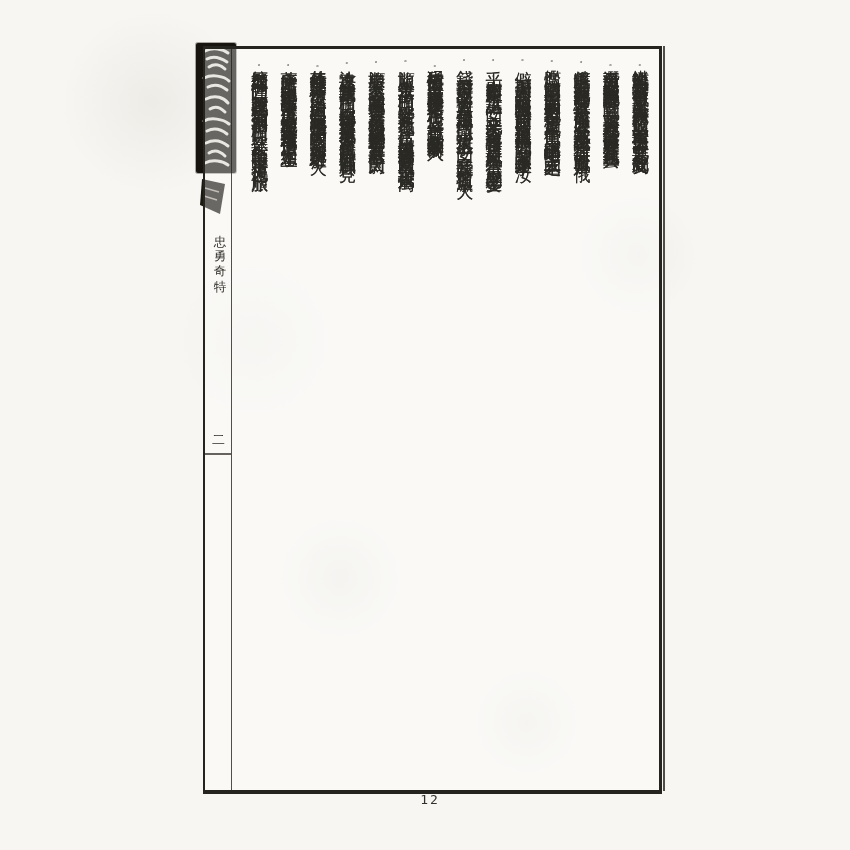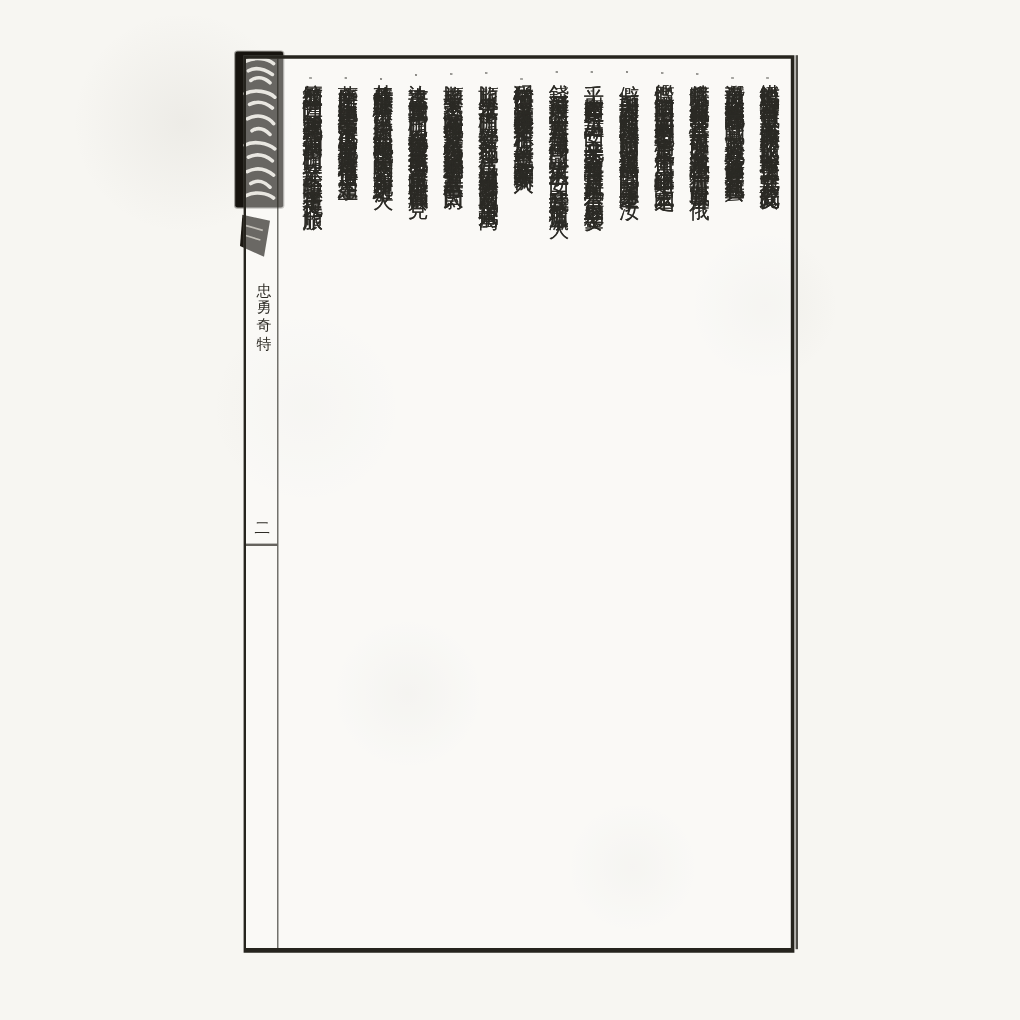--- a/index.html
+++ b/index.html
@@ -114,14 +114,15 @@
         <div class="col">旅順者<span class="punct">。</span>悉下逐客令<span class="punct">。</span>間有留此作探偵者<span class="punct">。</span>悉爲俄人槍斃<span class="punct">。</span>妾以秘密得漏網<span class="punct">。</span>言次若甚惡者<span class="punct">。</span>大尉曰<span class="punct">。</span></div>
         <div class="col">汝盍速去<span class="punct">。</span>報我攻圍軍<span class="punct">。</span>梶川曰<span class="punct">。</span>妾自探得秘密後<span class="punct">。</span>屢欲越危城而去<span class="punct">。</span>奈爲俄兵所阻<span class="punct">。</span>偶囘顧俄兵<span class="punct">。</span>見</div>
         <div class="col">其倚壁作睡態<span class="punct">。</span>乃探懷出一筴<span class="punct">。</span>遞給大尉曰<span class="punct">。</span>此敵軍秘密圖也<span class="punct">。</span>大尉映雪閱之<span class="punct">。</span>如斯帶克之所駐<span class="punct">。</span>火</div>
         <div class="col">藥庫之所貯<span class="punct">。</span>山上砲臺建築處<span class="punct">。</span>港中水雷沈沒所<span class="punct">。</span>旅順地雷埋伏所<span class="punct">。</span>及俄軍種種通信法<span class="punct">。</span>悉如掌上</div>
         <div class="col">紋歷歷如繪<span class="punct">。</span>乃嘆曰<span class="punct">。</span>我攻圍軍得此<span class="punct">。</span>當如何便利乎<span class="punct">。</span>梶川曰<span class="punct">。</span>妾休矣<span class="punct">。</span>無出險望<span class="punct">。</span>足下偉丈夫也<span class="punct">。</span>旅順</div>
       </div>
   </div>
 
   <div class="outer-line"></div>
 
+  <div class="pagenum">12</div>
 
 </div>
 
 </body></html>

